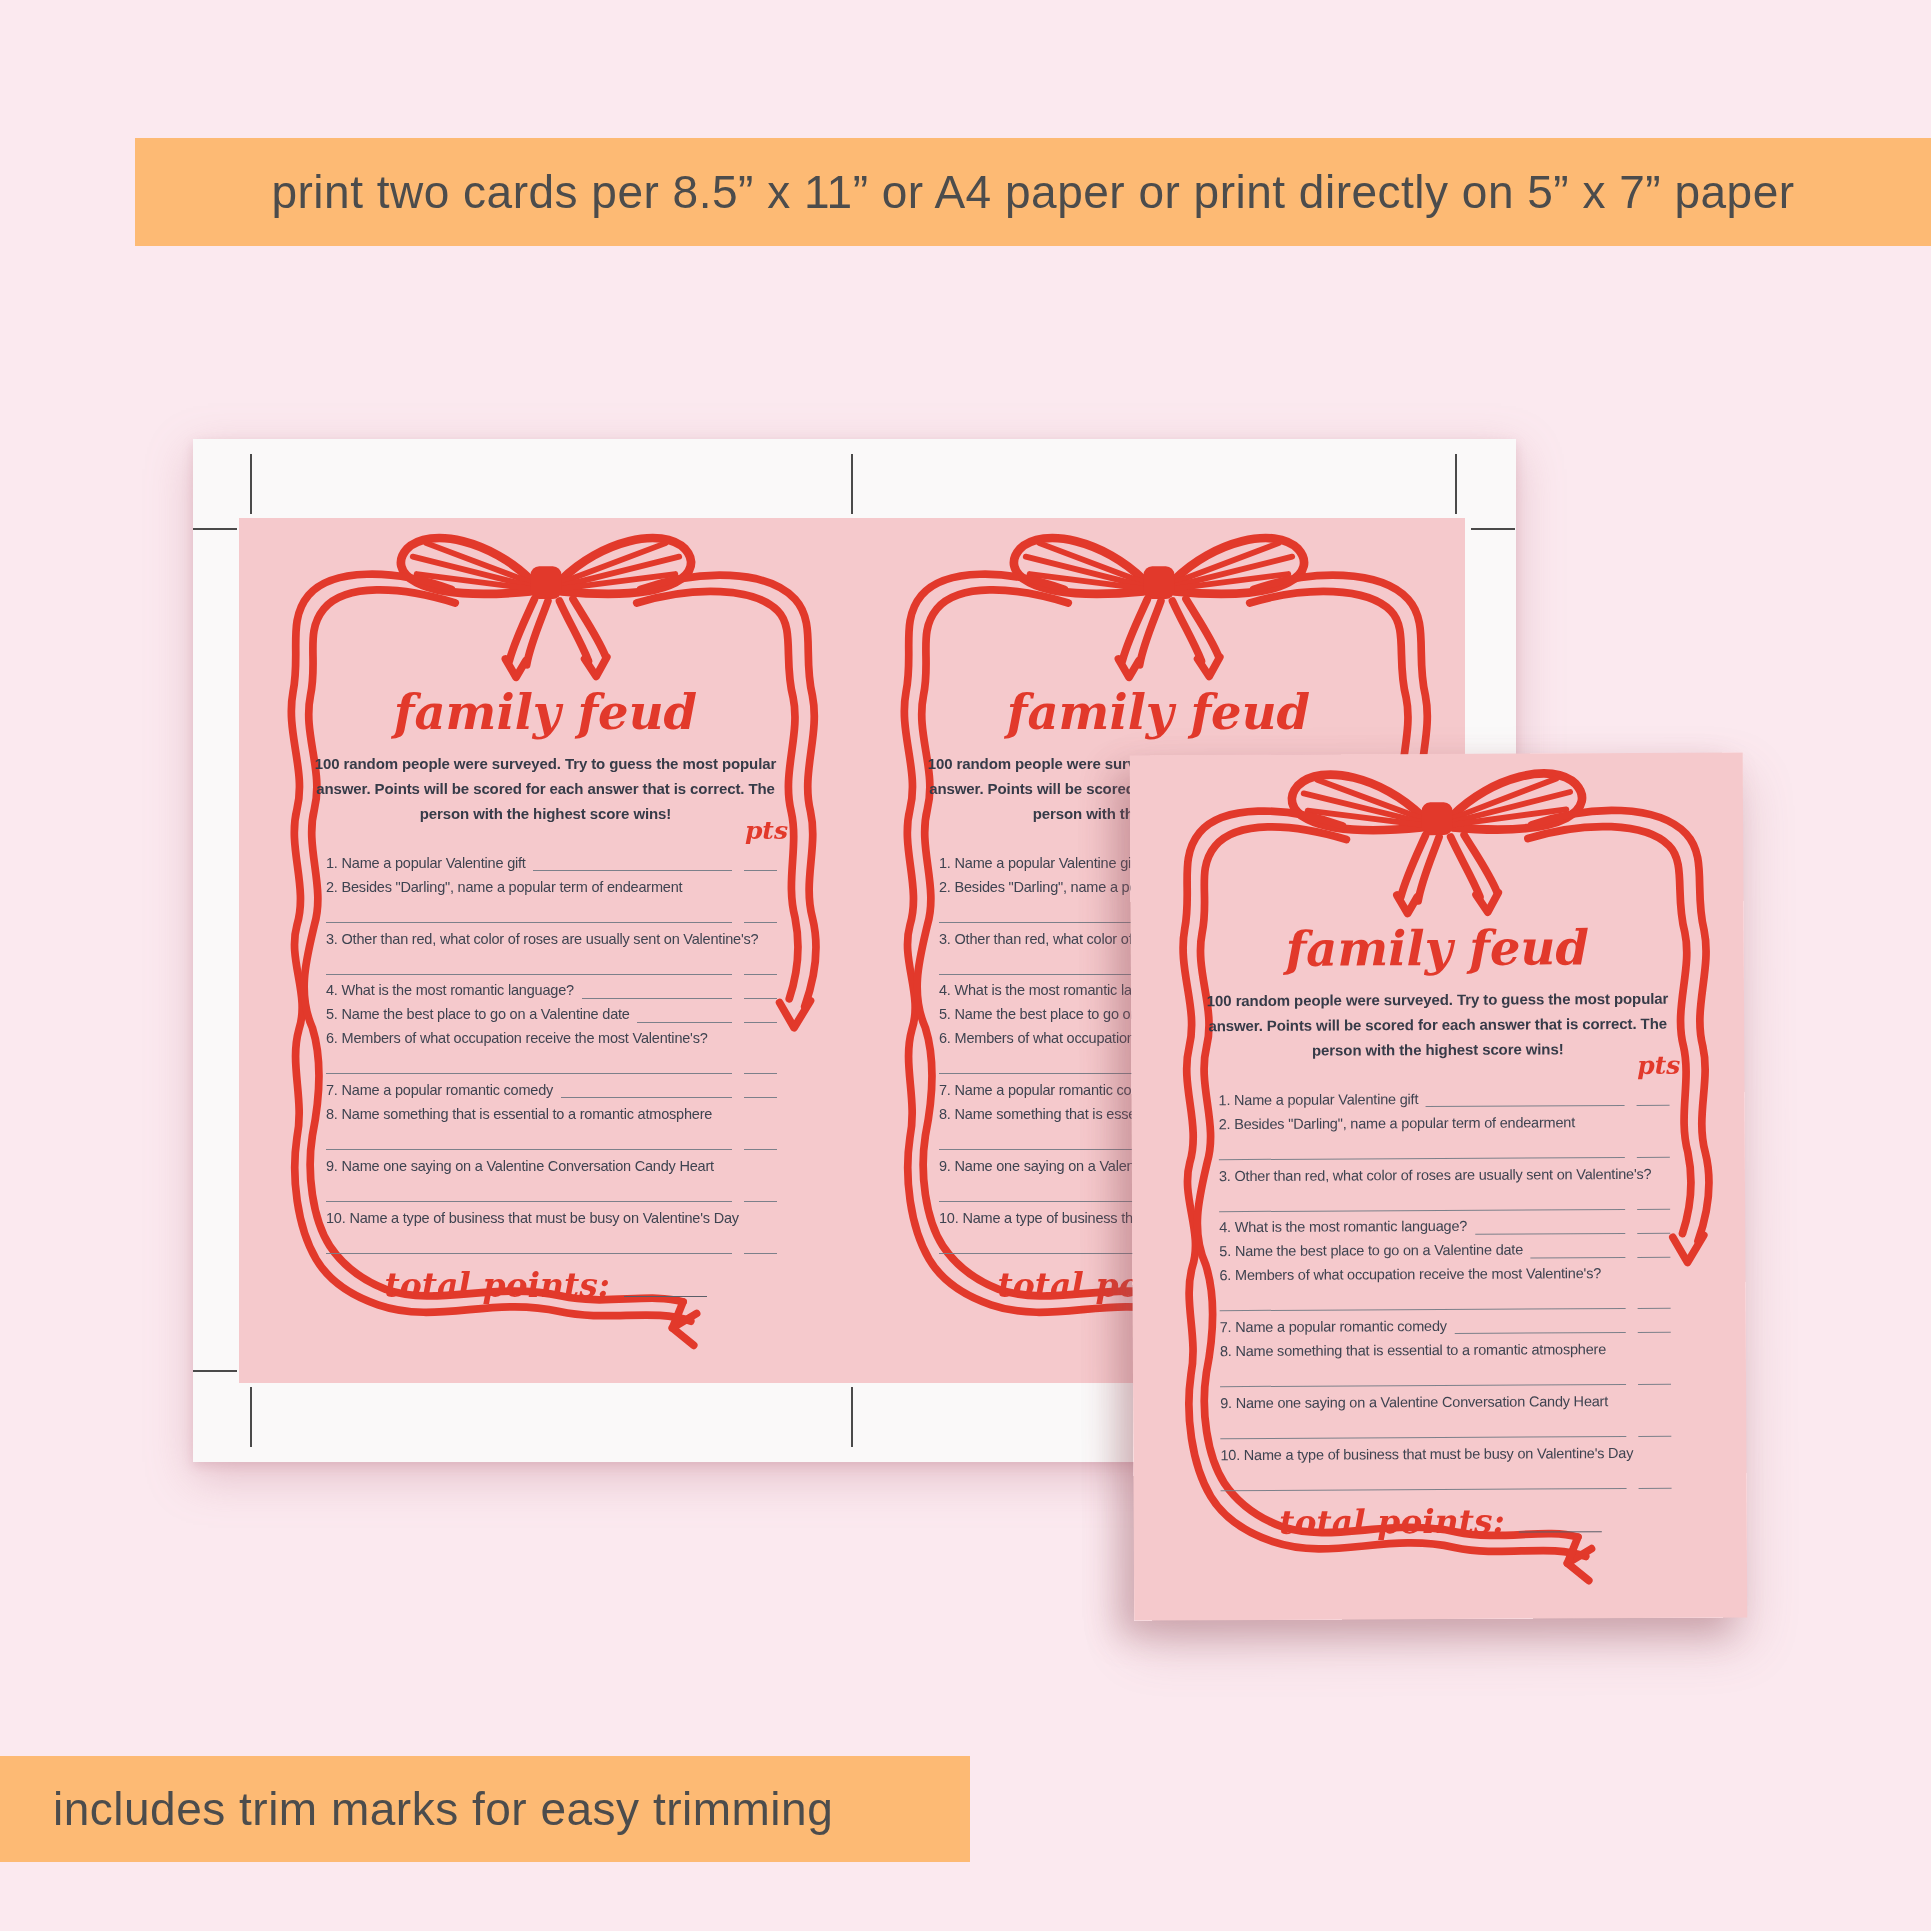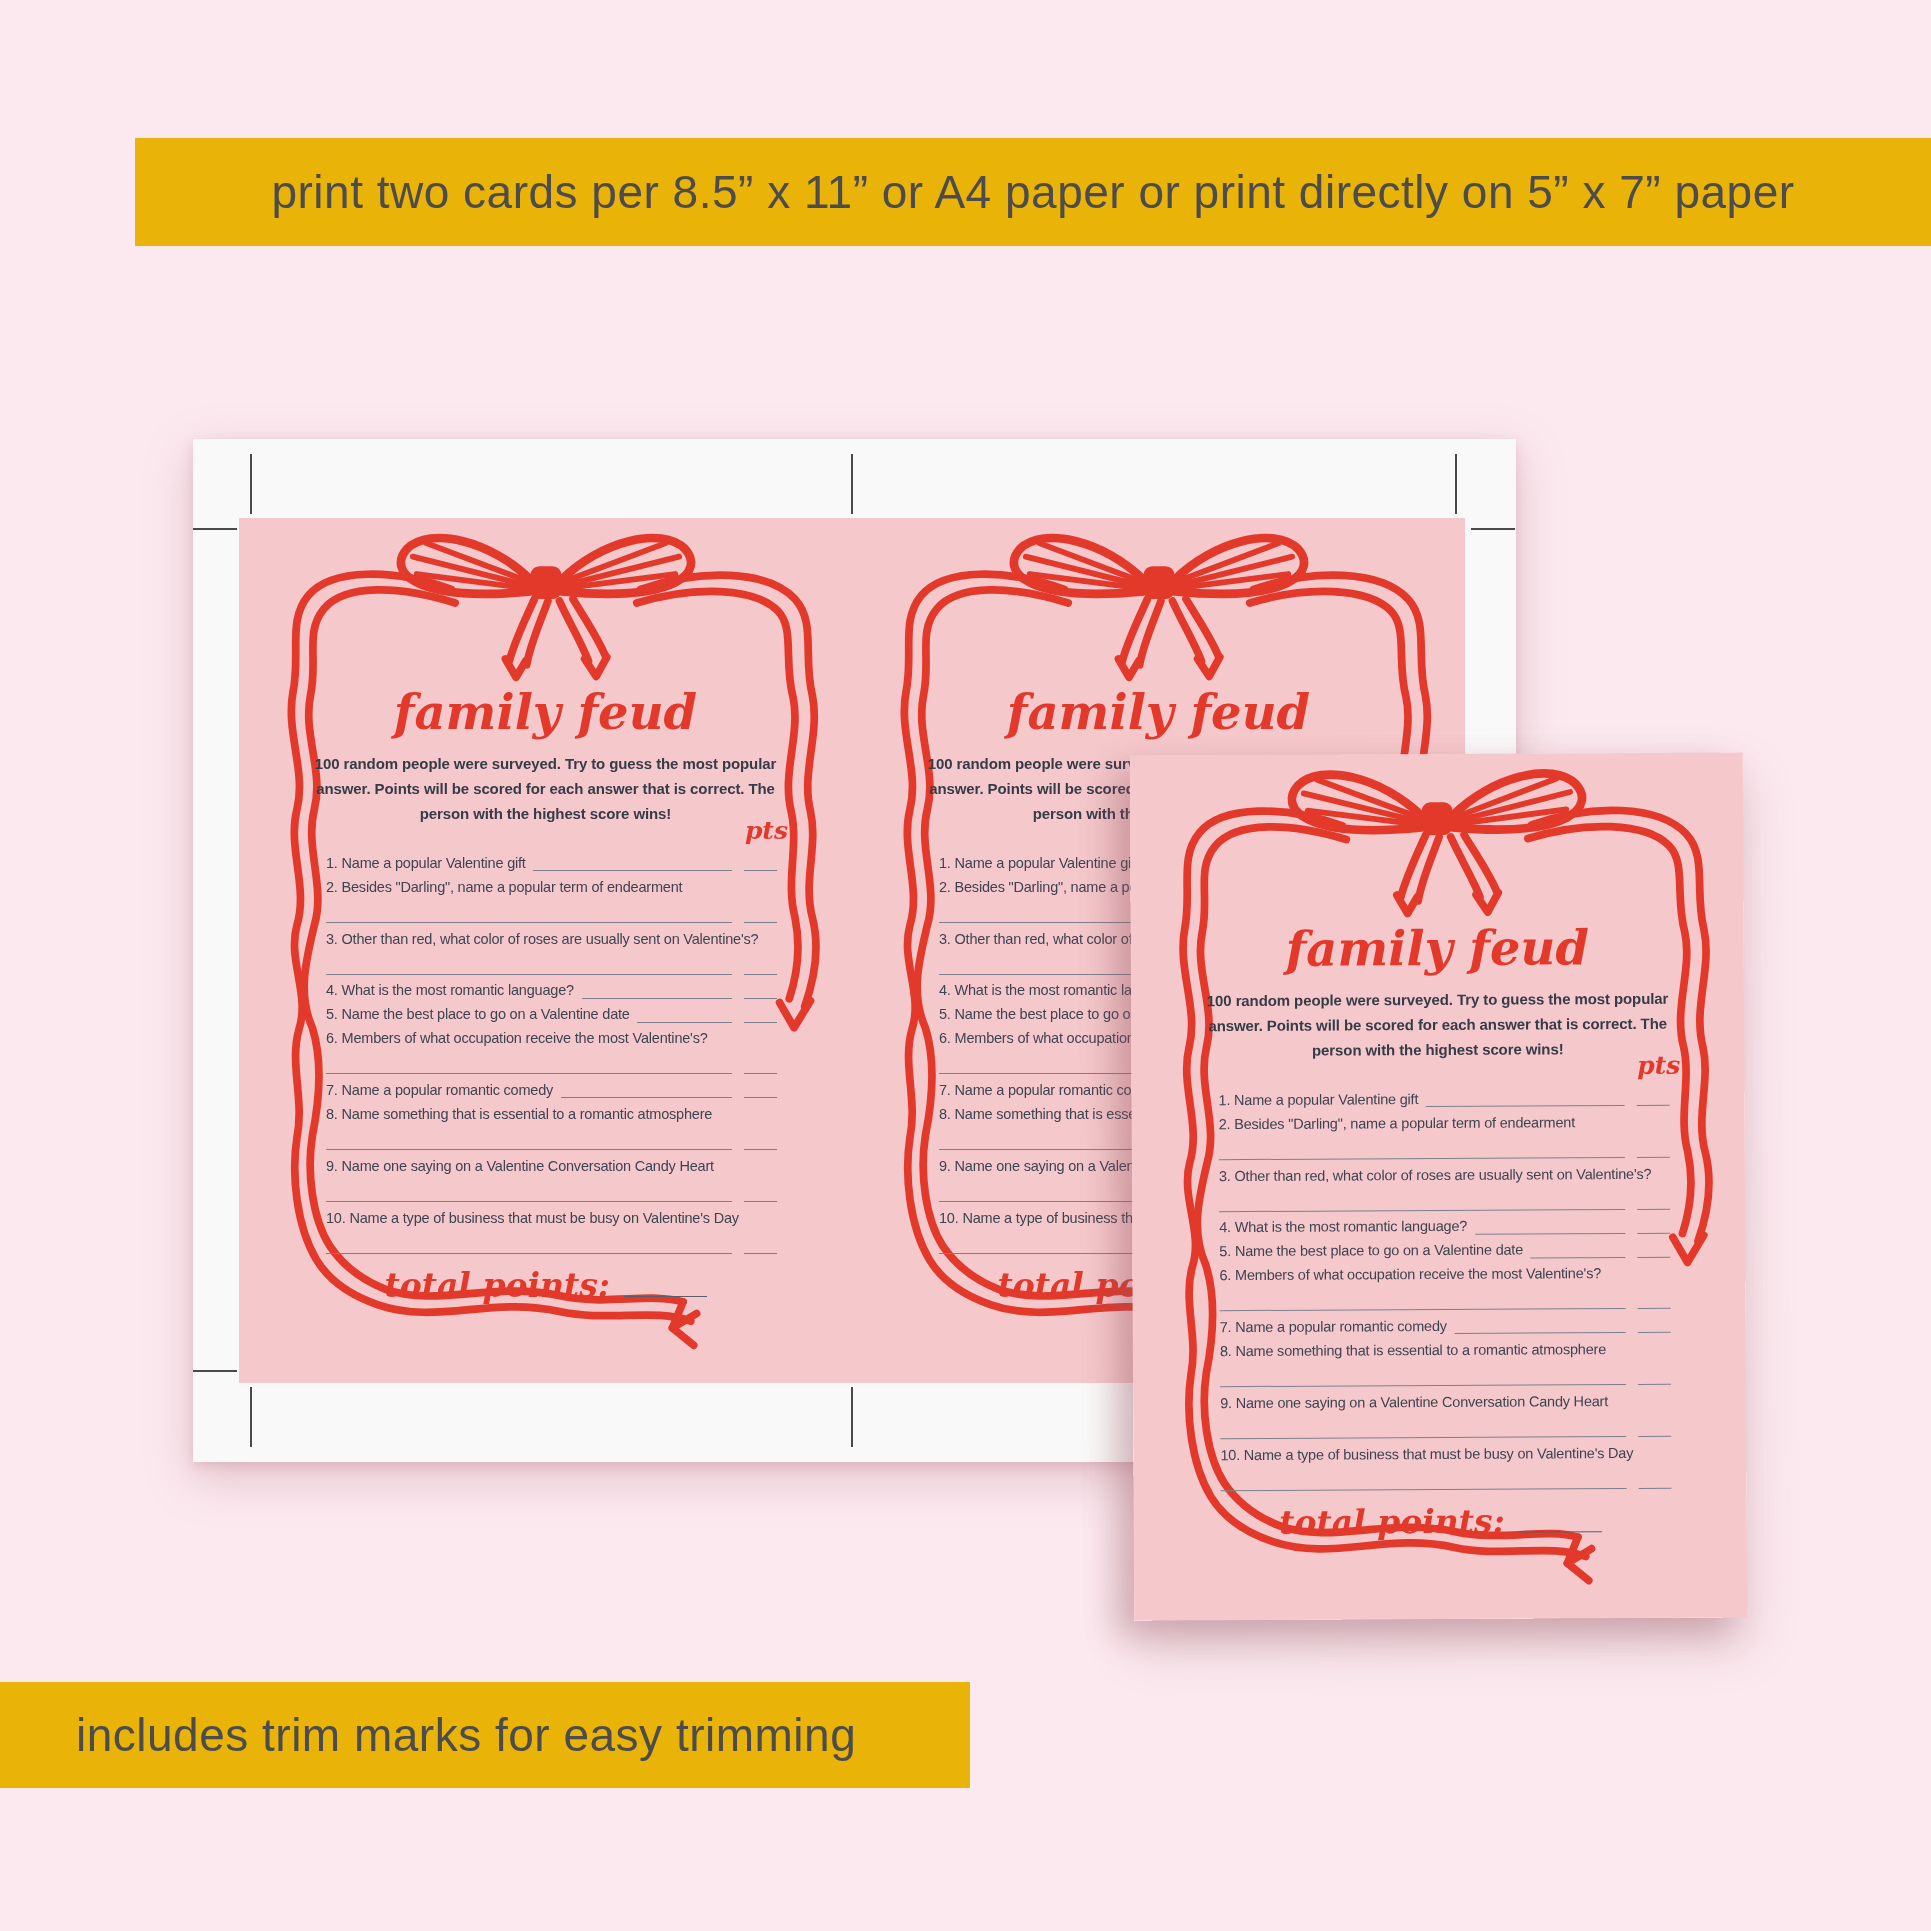--- a/index.html
+++ b/index.html
@@ -5,26 +5,26 @@
   html,body{margin:0;padding:0;}
   body{
     width:1931px;height:1931px;position:relative;overflow:hidden;
     background:#fbe9ef;
     font-family:"Liberation Sans", sans-serif;
   }
   .stage{position:absolute;inset:0;}
 
   
   .banner{
-    position:absolute;background:#eab308;color:#4c4c4c;
+    position:absolute;background:#fdba74;color:#4c4c4c;
     display:flex;align-items:center;
     font-size:46px;letter-spacing:0.5px;
   }
   .banner-top{left:135px;right:0;top:138px;height:108px;justify-content:center;}
-  .banner-bottom{left:0;width:970px;top:1682px;height:106px;padding-left:76px;box-sizing:border-box;}
+  .banner-bottom{left:0;width:970px;top:1756px;height:106px;padding-left:53px;box-sizing:border-box;}
 
   
   .paper{
     position:absolute;left:193px;top:439px;width:1323px;height:1023px;
     background:#faf9f9;
     box-shadow:0 15.4px 42px rgba(190,124,140,.38), 0 3.9px 9.7px rgba(190,124,140,.25);
     z-index:1;
   }
   .trim{position:absolute;background:#4a4a4a;}
   .trim.v{width:1.9px;height:60px;}

